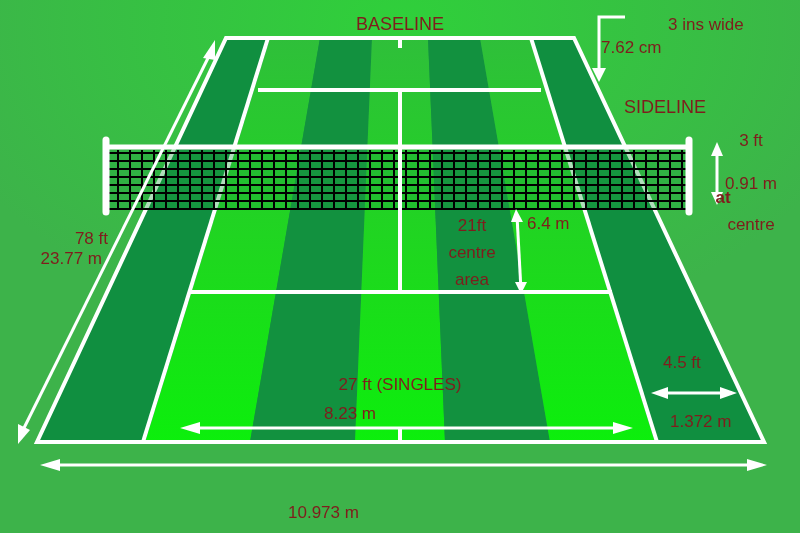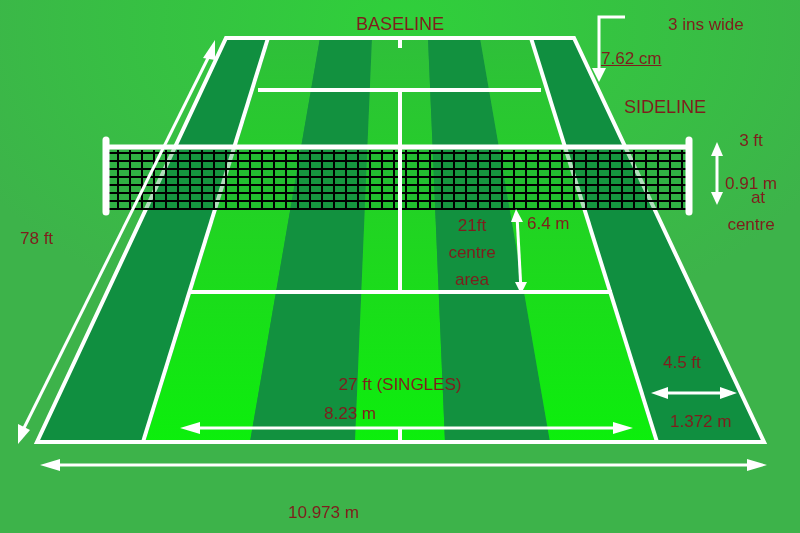--- a/index.html
+++ b/index.html
@@ -1,21 +1,21 @@
 <!DOCTYPE html>
 <html><head>
 <meta charset="utf-8">
 <style>
   html, body { margin:0; padding:0; }
   body { width:800px; height:533px; overflow:hidden; background:#3db34a; font-family:"Liberation Sans", sans-serif; }
   #stage { position:relative; width:800px; height:533px; }
   svg { position:absolute; left:0; top:0; }
   .lbl { position:absolute; color:#7f1d1d; font-size:17px; line-height:20px; white-space:nowrap; }
   .lbl.c { text-align:center; }
-  .lbl.r { }
+  .lbl.r { text-align:right; }
 </style>
 </head>
 <body>
 
 <div id="stage">
   <svg width="800" height="533" viewBox="0 0 800 533">
     <defs>
       <clipPath id="courtClip">
           <polygon points="226,38 574,38 764,442 37,442"></polygon>
         </clipPath>
@@ -102,29 +102,30 @@
       <polygon points="737,393 720,387 720,399" stroke="none"></polygon>
 
       <line x1="48" y1="465" x2="758" y2="465"></line>
       <polygon points="40,465 60,459 60,471" stroke="none"></polygon>
       <polygon points="767,465 747,459 747,471" stroke="none"></polygon>
     </g>
   </svg>
 
   <div class="lbl c" style="left:340px;top:14px;width:120px;font-size:18px;">BASELINE</div>
   <div class="lbl" style="left:632px;top:15px;margin-left:36px;">3 ins wide</div>
-  <div class="lbl" style="left:601px;top:49px;text-decoration:underline;">7.62 cm</div>
+  <div class="lbl" style="left:601px;top:38px;">7.62 cm</div>
   <div class="lbl" style="left:624px;top:97px;font-size:18px;">SIDELINE</div>
 
   <div class="lbl c" style="left:716px;top:131px;width:70px;">3 ft</div>
   <div class="lbl c" style="left:716px;top:174px;width:70px;">0.91 m</div>
-  <div class="lbl c" style="left:723px;top:188px;width:70px;">at</div>
+  <div class="lbl c" style="left:688px;top:188px;width:70px;font-weight:bold;">at</div>
   <div class="lbl c" style="left:713px;top:215px;width:76px;">centre</div>
 
   <div class="lbl r" style="left:20px;top:229px;width:88px;">78 ft</div>
+  <div class="lbl r" style="left:10px;top:249px;width:92px;">23.77 m</div>
 
   <div class="lbl c" style="left:432px;top:216px;width:80px;">21ft</div>
   <div class="lbl c" style="left:432px;top:243px;width:80px;">centre</div>
   <div class="lbl c" style="left:432px;top:270px;width:80px;">area</div>
   <div class="lbl" style="left:527px;top:214px;">6.4 m</div>
 
   <div class="lbl c" style="left:300px;top:375px;width:200px;">27 ft (SINGLES)</div>
   <div class="lbl" style="left:324px;top:404px;">8.23 m</div>
 
   <div class="lbl" style="left:663px;top:353px;">4.5 ft</div>

